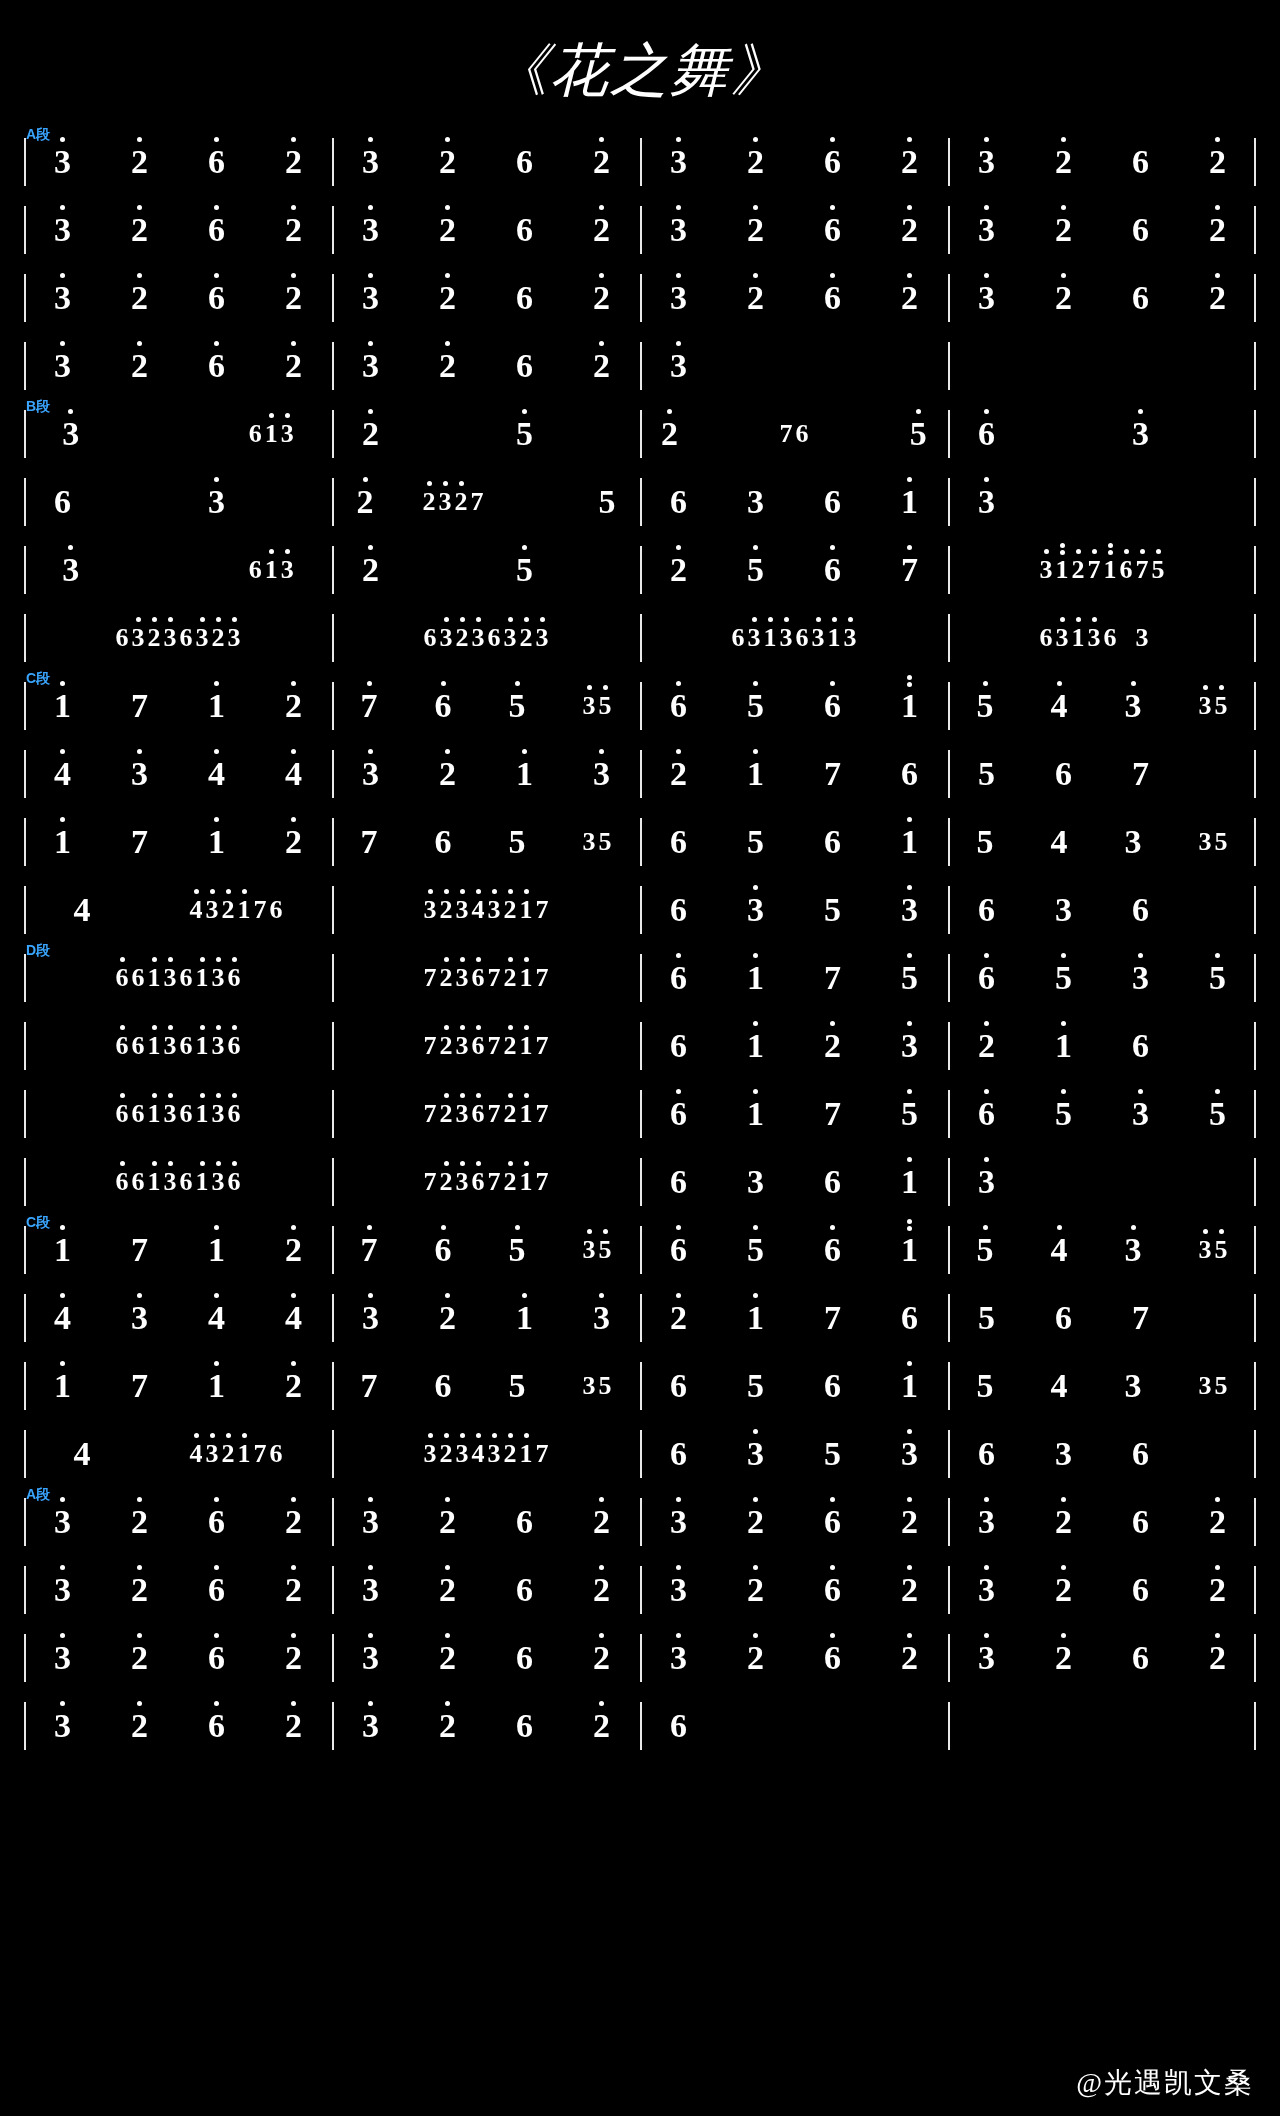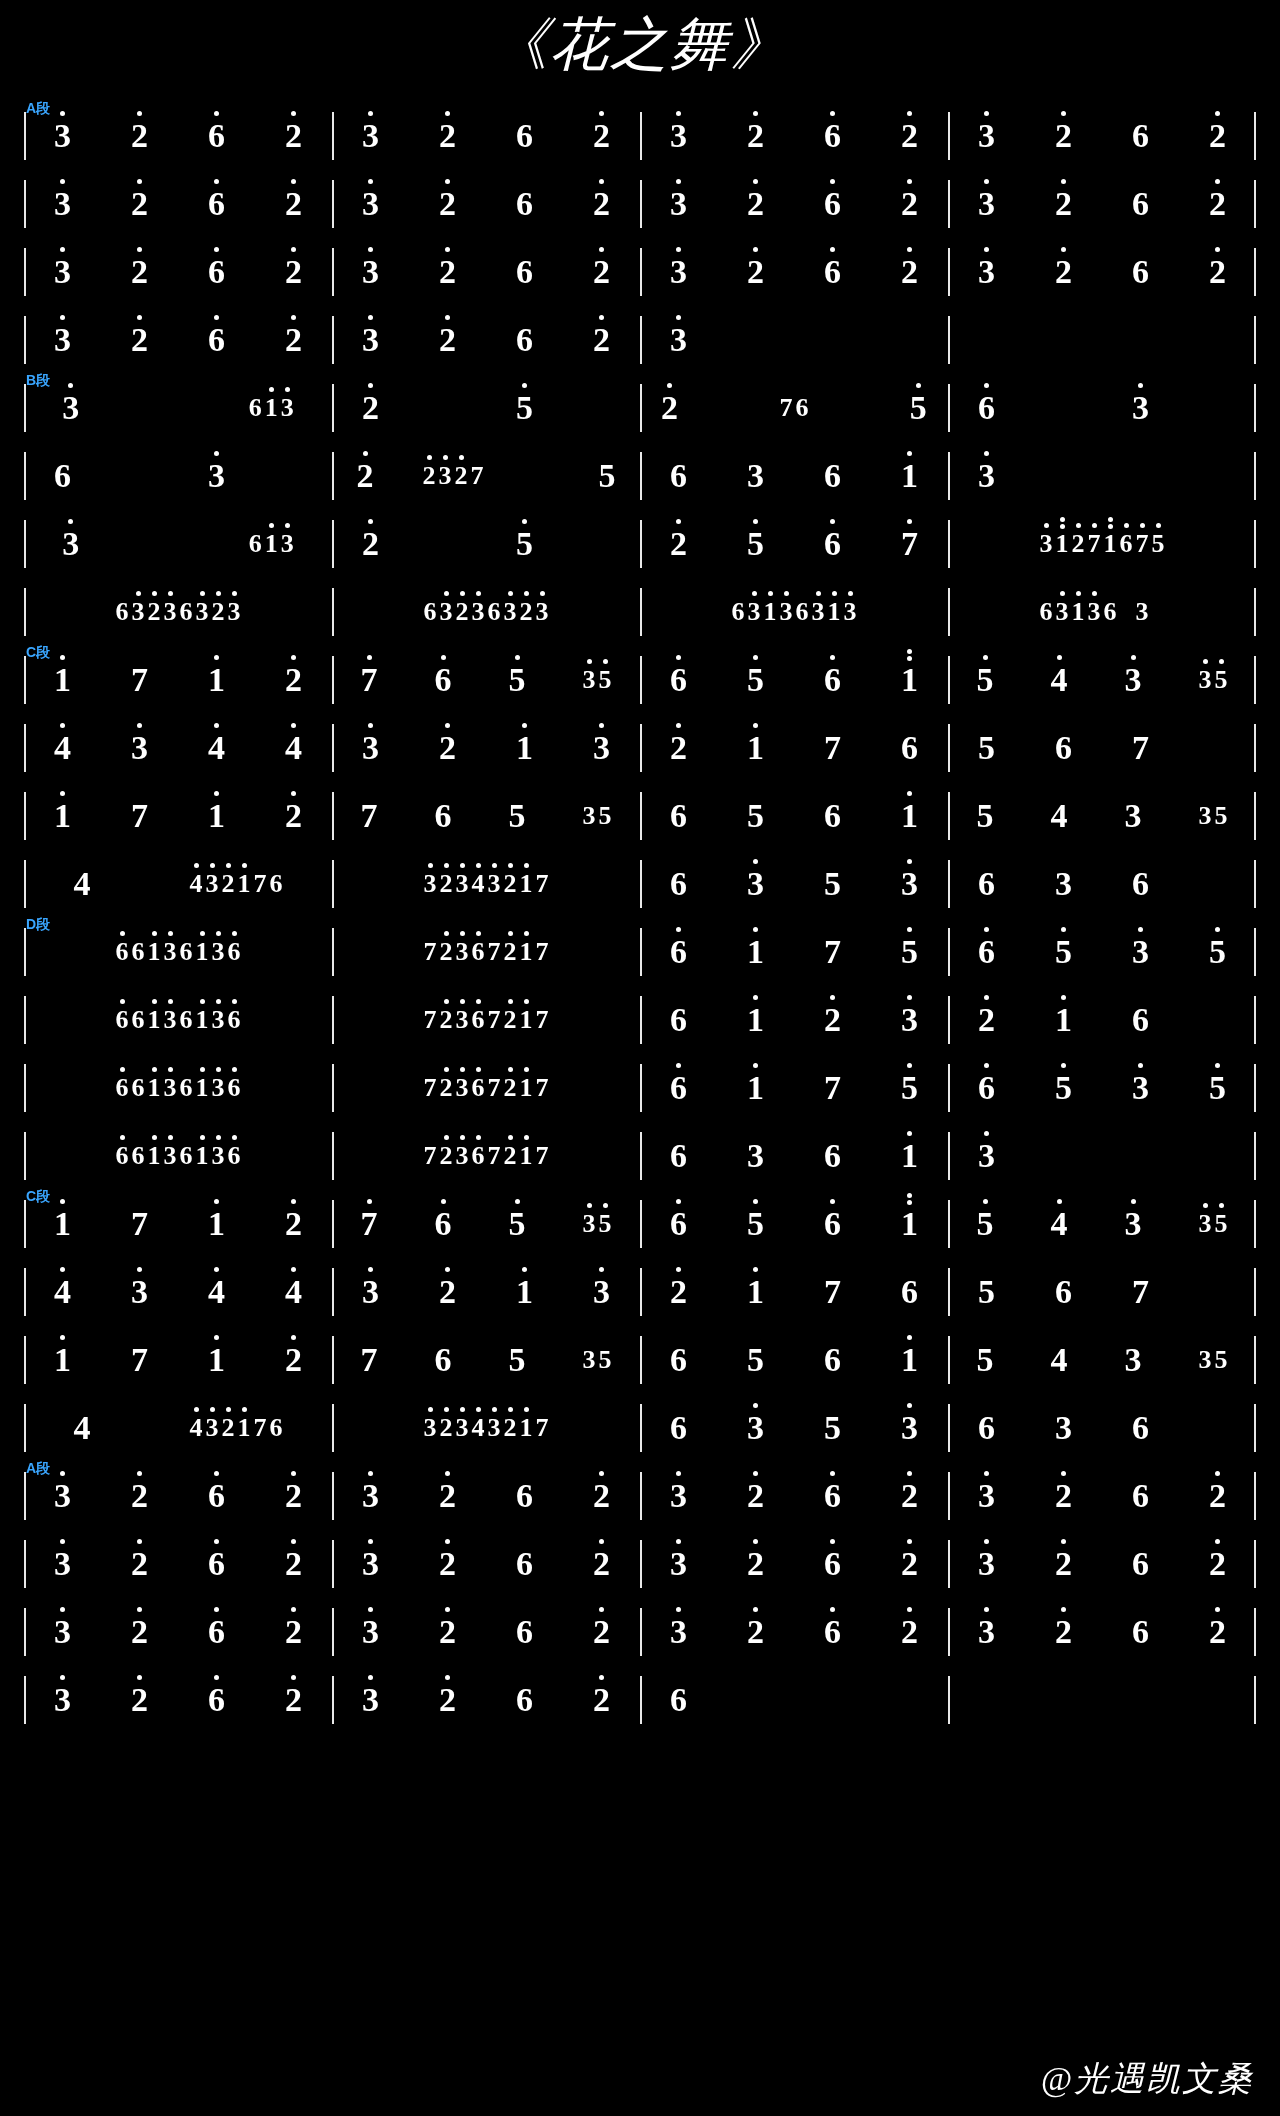--- a/index.html
+++ b/index.html
@@ -1,38 +1,38 @@
 <!DOCTYPE html>
 <html><head>
 <meta charset="utf-8">
 <style>
   :root { --fg: #fff; --bg: #000; --bar: #e9e9e9; --accent: #3aa6ff; }
   html, body { margin: 0; padding: 0; background: var(--bg); color: var(--fg);
                font-family: "SimSun", "Songti SC", "STSong", serif; }
   .page { width: 1280px; min-height: 2116px; background: var(--bg); position: relative; padding-bottom: 60px; box-sizing: border-box;}
-  h1.title { margin: 0; padding: 6px 0 10px; text-align: center; font-weight: 400; font-size: 58px; letter-spacing: 2px; font-style: italic;}
+  h1.title { margin: 0; padding: 32px 0 10px; text-align: center; font-weight: 400; font-size: 58px; letter-spacing: 2px; font-style: italic;}
   .score { padding: 8px 24px 0; }
   .line { position: relative; height: 68px; }
   .section { position: absolute; left: 2px; top: -2px; font-size: 14px; color: var(--accent); font-family: Arial, sans-serif; font-weight: 700;}
   .measures { display: flex; height: 100%; position: relative;}
   .measure { flex: 1 1 0; position: relative; }
   
   .measure::before { content: ""; position: absolute; left: 0; top: 10px; bottom: 10px; width: 2px; background: var(--bar);}
   .measures::after { content: ""; position: absolute; right: 0; top: 10px; bottom: 10px; width: 2px; background: var(--bar);}
   .notes { display: flex; justify-content: space-around; align-items: center; height: 100%;}
   .slot { position: relative; display: inline-flex; align-items: flex-end; }
   .note { position: relative; display: inline-block; text-align: center; color: var(--fg);
           font-family: Georgia, "Times New Roman", serif; font-weight: 700; font-size: 34px; line-height: 1;
           min-width: 20px;}
   .note.small { font-size: 26px; min-width: 16px;}
   .note.blank { visibility: hidden; }
   
   .note[data-oct="1"]::before { content: ""; position: absolute; left: 50%; top: -8px; width: 5px; height: 5px; margin-left: -2.5px; background: var(--fg); border-radius: 50%;}
   .note[data-oct="2"]::before { content: ""; position: absolute; left: 50%; top: -14px; width: 5px; height: 5px; margin-left: -2.5px; background: var(--fg); border-radius: 50%; box-shadow: 0 7px 0 var(--fg);}
-  .credit { position: absolute; right: 26px; bottom: 14px; font-size: 34px; font-style: italic; letter-spacing: 2px;}
+  .credit { position: absolute; right: 26px; bottom: 14px; font-size: 28px; letter-spacing: 2px;}
 </style>
 </head>
 <body>
 <div class="page">
 
   <h1 class="title">《花之舞》</h1>
   <div class="score" id="score">
       <div class="line">
         <span class="section">A段</span>
         <div class="measures">

